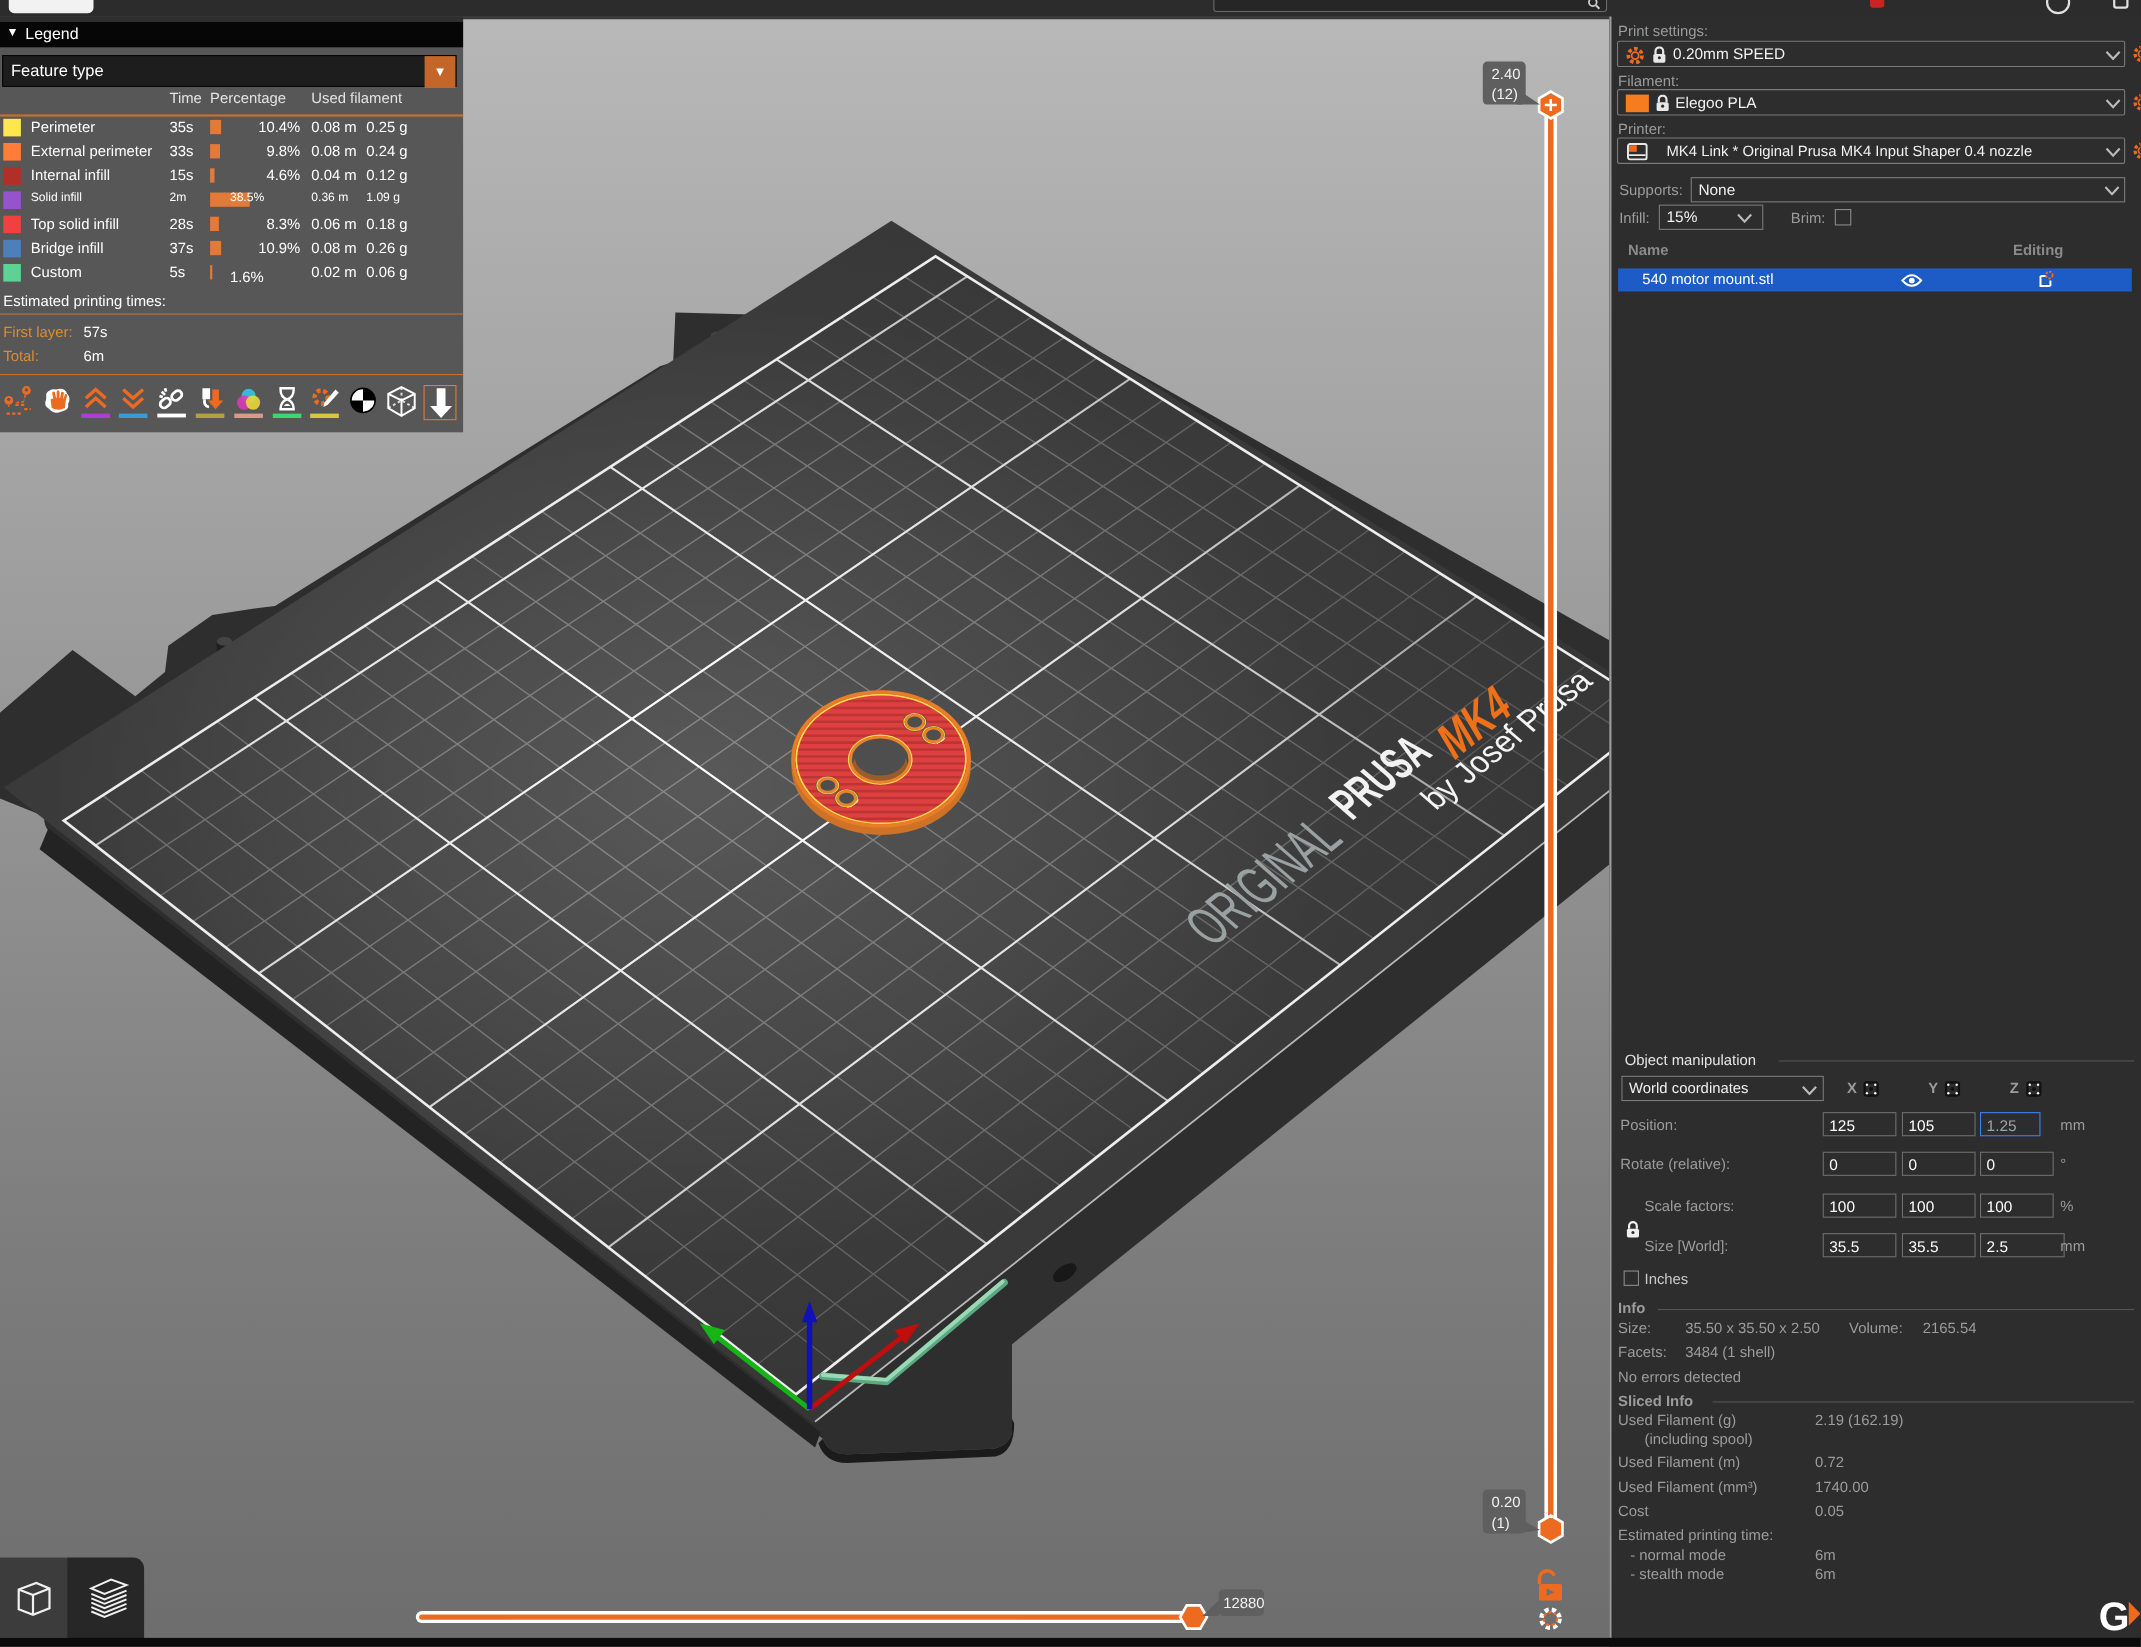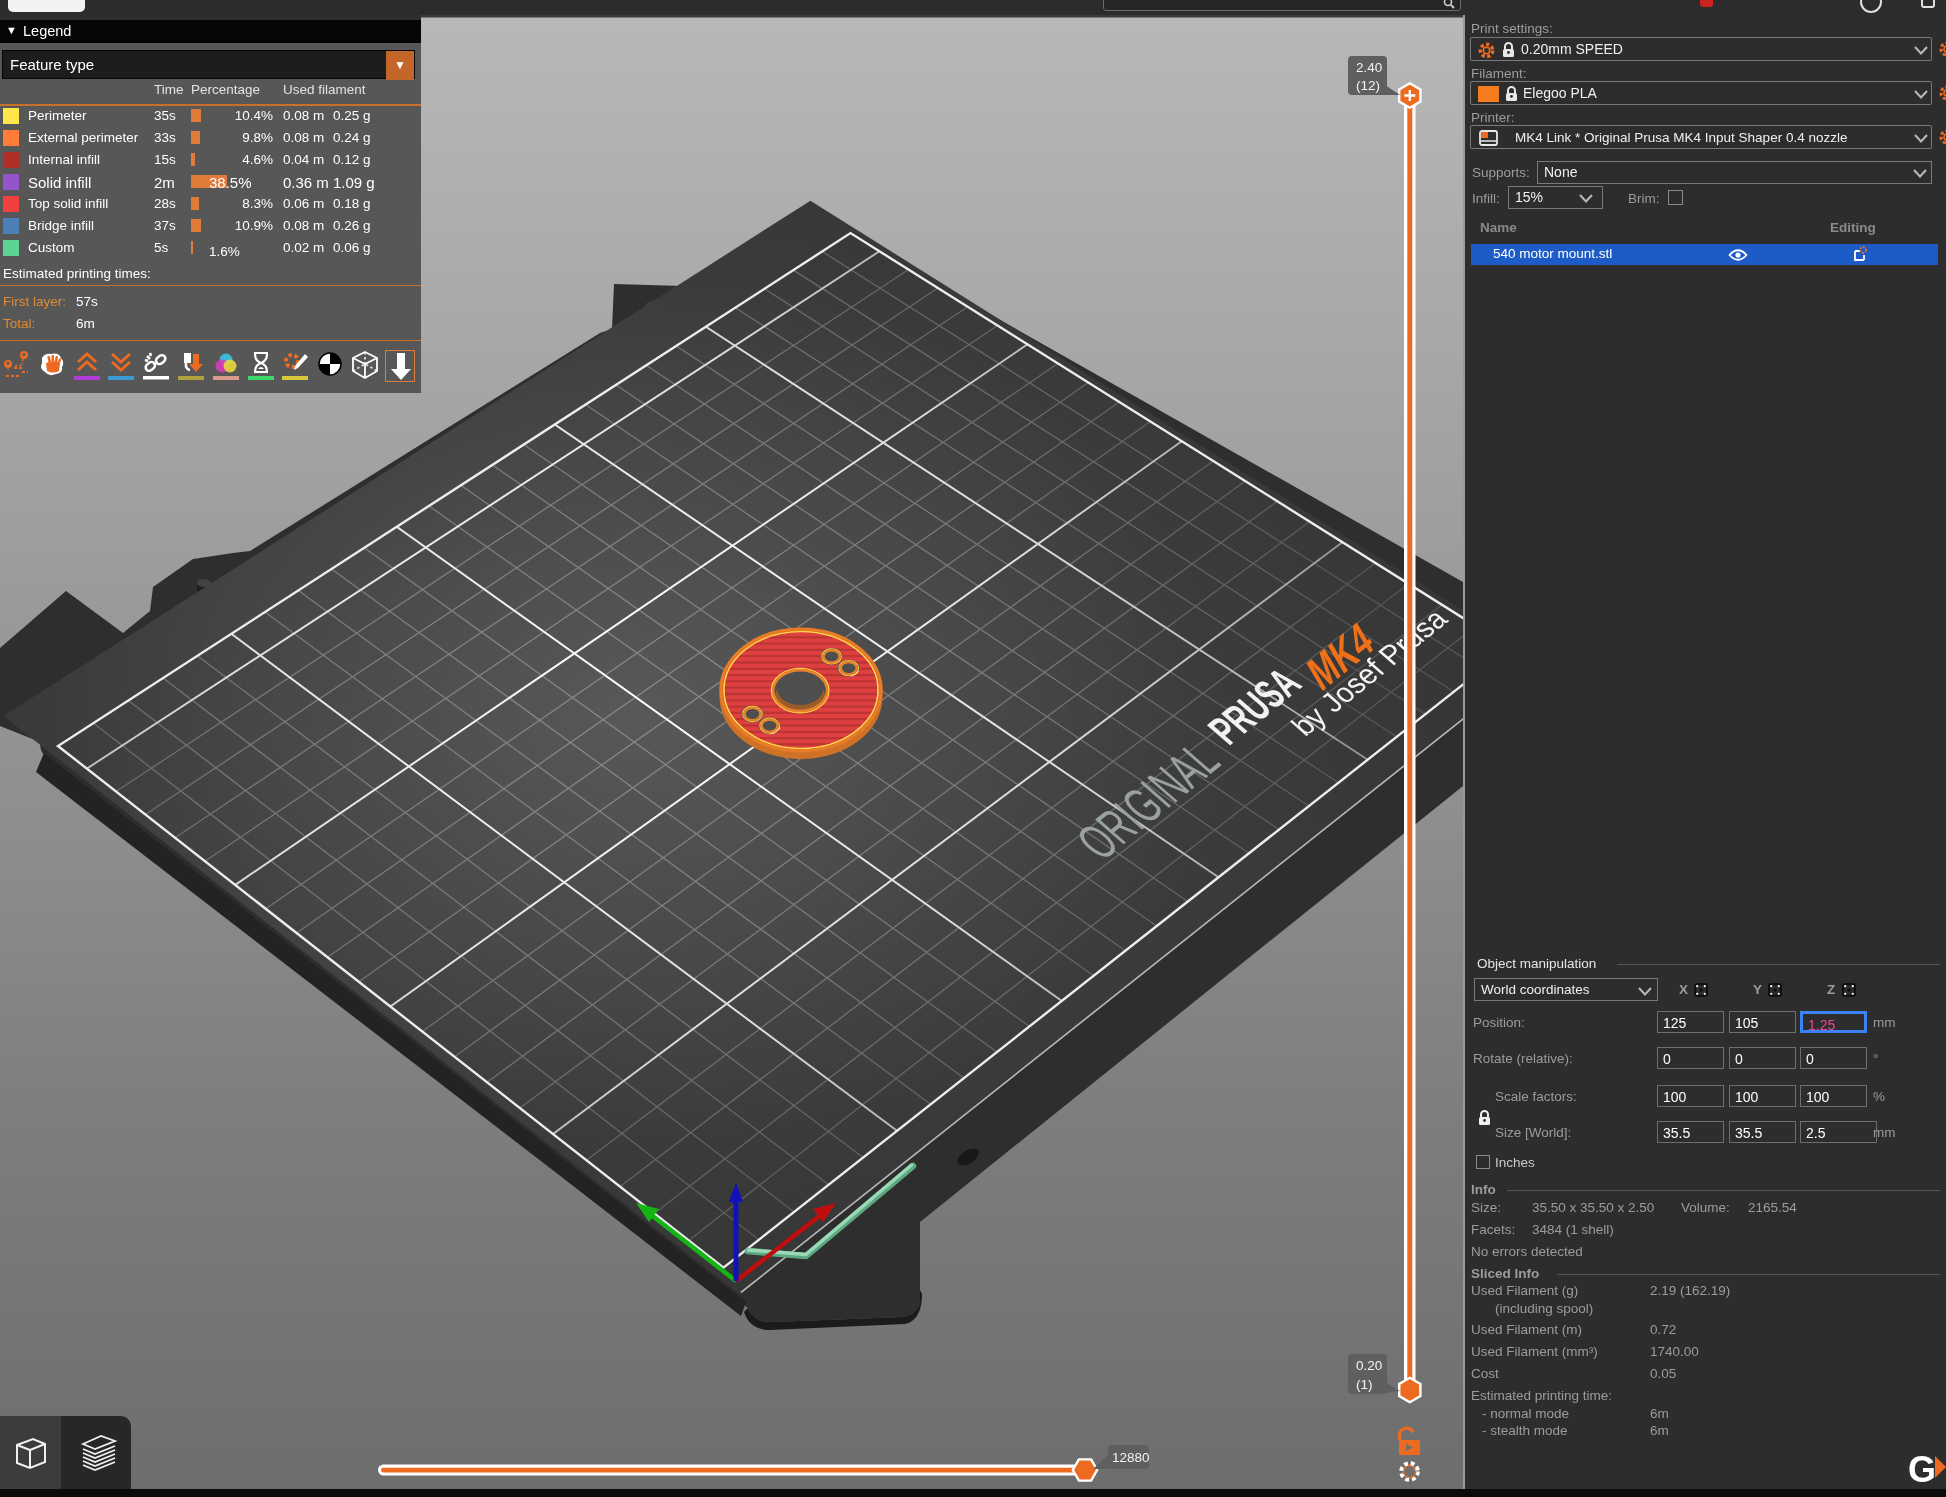--- a/index.html
+++ b/index.html
@@ -161,21 +161,21 @@
     </div>
     <div style="position:absolute;left:0;top:134px;width:421px;height:22px;font-size:13.5px;color:#fff">
 <div style="position:absolute;left:3px;top:3px;width:16px;height:16px;background:#b03029"></div>
 <div style="position:absolute;left:28px;top:3px">Internal infill</div>
 <div style="position:absolute;left:154px;top:3px">15s</div>
 <div style="position:absolute;left:191px;top:4px;width:4.3px;height:13px;background:#e07b39"></div>
 <div style="position:absolute;left:209px;top:3px;width:64px;text-align:right">4.6%</div>
 <div style="position:absolute;left:283px;top:3px">0.04 m</div>
 <div style="position:absolute;left:333px;top:3px">0.12 g</div>
     </div>
-    <div style="position:absolute;left:0;top:156px;width:468px;height:22px;font-size:15px;color:#fff">
+    <div style="position:absolute;left:0;top:156px;width:468px;height:22px;font-size:11px;color:#fff">
 <div style="position:absolute;left:3px;top:3px;width:16px;height:16px;background:#9654cc"></div>
 <div style="position:absolute;left:28px;top:3px">Solid infill</div>
 <div style="position:absolute;left:154px;top:3px">2m</div>
 <div style="position:absolute;left:191px;top:4px;width:36.2px;height:13px;background:#e07b39"></div>
 <div style="position:absolute;left:209px;top:3px;width:64px;text-align:left">38.5%</div>
 <div style="position:absolute;left:283px;top:3px">0.36 m</div>
 <div style="position:absolute;left:333px;top:3px">1.09 g</div>
     </div>
     <div style="position:absolute;left:0;top:178px;width:421px;height:22px;font-size:13.5px;color:#fff">
 <div style="position:absolute;left:3px;top:3px;width:16px;height:16px;background:#f04040"></div>
@@ -450,21 +450,21 @@
         <rect x="1" y="1" width="12" height="12" rx="2.5" fill="none" stroke="#111" stroke-width="2.4"></rect>
         <circle cx="7" cy="7" r="1.8" fill="#111"></circle>
         <circle cx="3.2" cy="3.2" r="1.1" fill="#fff"></circle>
         <circle cx="10.8" cy="3.2" r="1.1" fill="#fff"></circle>
         <circle cx="3.2" cy="10.8" r="1.1" fill="#fff"></circle>
         <circle cx="10.8" cy="10.8" r="1.1" fill="#fff"></circle>
       </svg></span>
 <div style="position:absolute;left:8px;top:1000px">Position:</div>
 <div style="position:absolute;left:192px;top:996px;width:67px;height:22px;border:1px solid #6e6e6e;background:#2d2d2d;color:#fff;font-size:14px;padding-left:5px;line-height:22px">125</div>
     <div style="position:absolute;left:264px;top:996px;width:67px;height:22px;border:1px solid #6e6e6e;background:#2d2d2d;color:#fff;font-size:14px;padding-left:5px;line-height:22px">105</div>
-    <div style="position:absolute;left:335px;top:996px;width:67px;height:22px;border:3px solid #3b82f6;background:#2d2d2d;color:#ec4899;font-size:14px;padding-left:5px;line-height:22px">1.25</div>
+    <div style="position:absolute;left:335px;top:996px;width:55px;height:22px;border:1px solid #3b82f6;background:#2d2d2d;color:#a3a3a3;font-size:14px;padding-left:5px;line-height:22px">1.25</div>
 <div style="position:absolute;left:408px;top:1000px">mm</div>
 <div style="position:absolute;left:8px;top:1036px">Rotate (relative):</div>
 <div style="position:absolute;left:192px;top:1032px;width:67px;height:22px;border:1px solid #6e6e6e;background:#2d2d2d;color:#fff;font-size:14px;padding-left:5px;line-height:22px">0</div>
     <div style="position:absolute;left:264px;top:1032px;width:67px;height:22px;border:1px solid #6e6e6e;background:#2d2d2d;color:#fff;font-size:14px;padding-left:5px;line-height:22px">0</div>
     <div style="position:absolute;left:335px;top:1032px;width:67px;height:22px;border:1px solid #6e6e6e;background:#2d2d2d;color:#fff;font-size:14px;padding-left:5px;line-height:22px">0</div>
 <div style="position:absolute;left:408px;top:1036px">°</div>
 <div style="position:absolute;left:30px;top:1074px">Scale factors:</div>
 <div style="position:absolute;left:192px;top:1070px;width:67px;height:22px;border:1px solid #6e6e6e;background:#2d2d2d;color:#fff;font-size:14px;padding-left:5px;line-height:22px">100</div>
     <div style="position:absolute;left:264px;top:1070px;width:67px;height:22px;border:1px solid #6e6e6e;background:#2d2d2d;color:#fff;font-size:14px;padding-left:5px;line-height:22px">100</div>
     <div style="position:absolute;left:335px;top:1070px;width:67px;height:22px;border:1px solid #6e6e6e;background:#2d2d2d;color:#fff;font-size:14px;padding-left:5px;line-height:22px">100</div>

